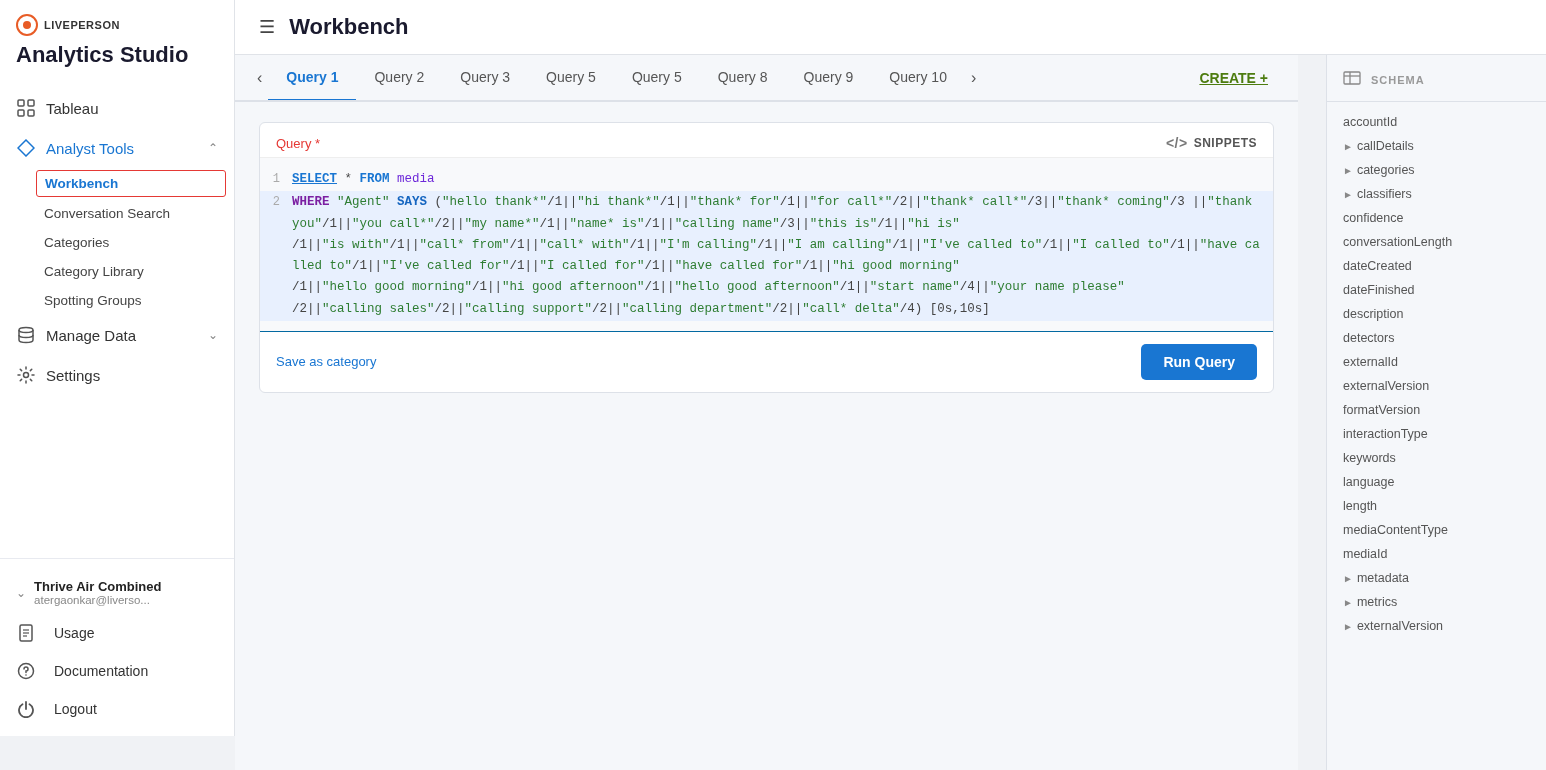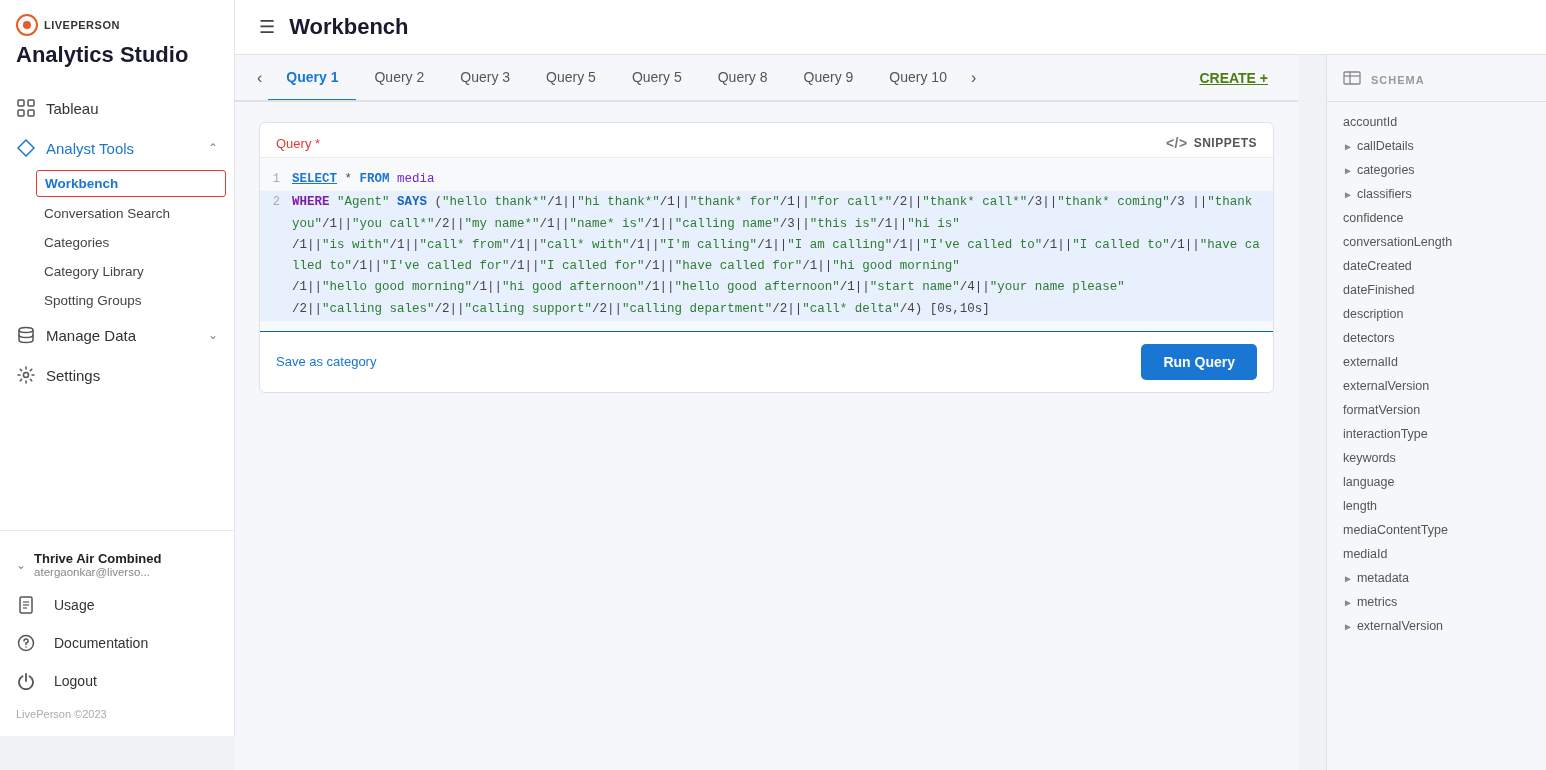--- a/index.html
+++ b/index.html
@@ -442,21 +442,20 @@
     <div class="bottom-nav-item">
       <span class="nav-icon">
         <svg width="18" height="18" viewBox="0 0 18 18" fill="none">
           <path d="M9 2v7" stroke="#555" stroke-width="1.8" stroke-linecap="round"></path>
           <path d="M5.5 4.2A7 7 0 1 0 12.5 4.2" stroke="#555" stroke-width="1.8" stroke-linecap="round" fill="none"></path>
         </svg>
       </span>
       <span>Logout</span>
     </div>
 
-    <div class="copyright">LivePerson ©2023</div>
   </div>
 </div>
 
 <div class="main-content">
 
   <div class="top-bar">
     <span class="hamburger">☰</span>
     <span class="top-bar-title">Workbench</span>
   </div>
 

